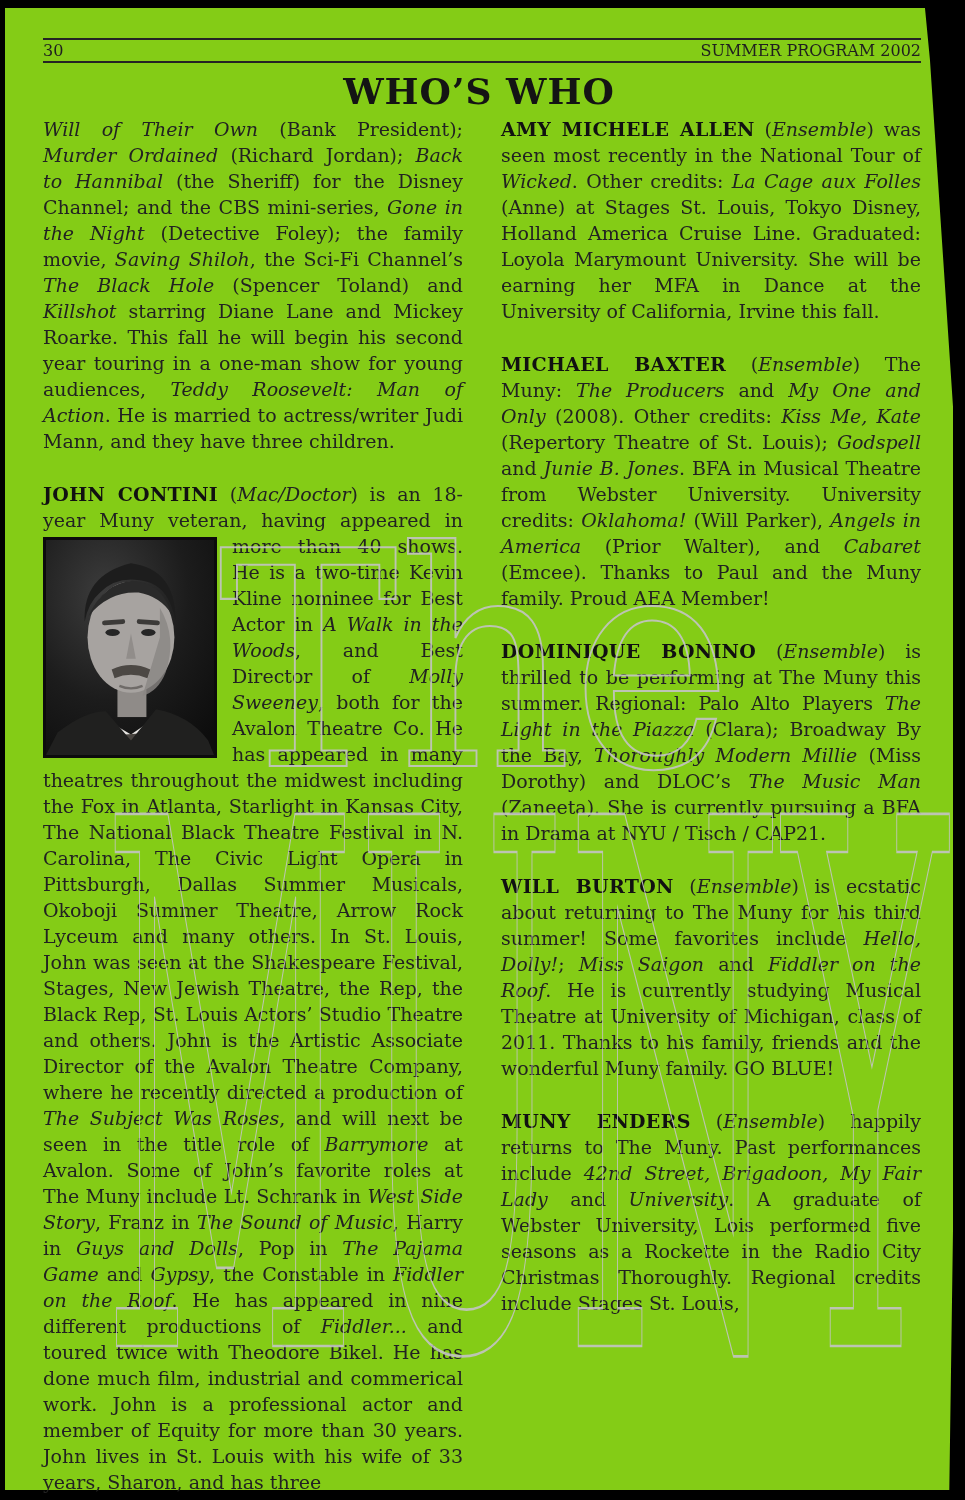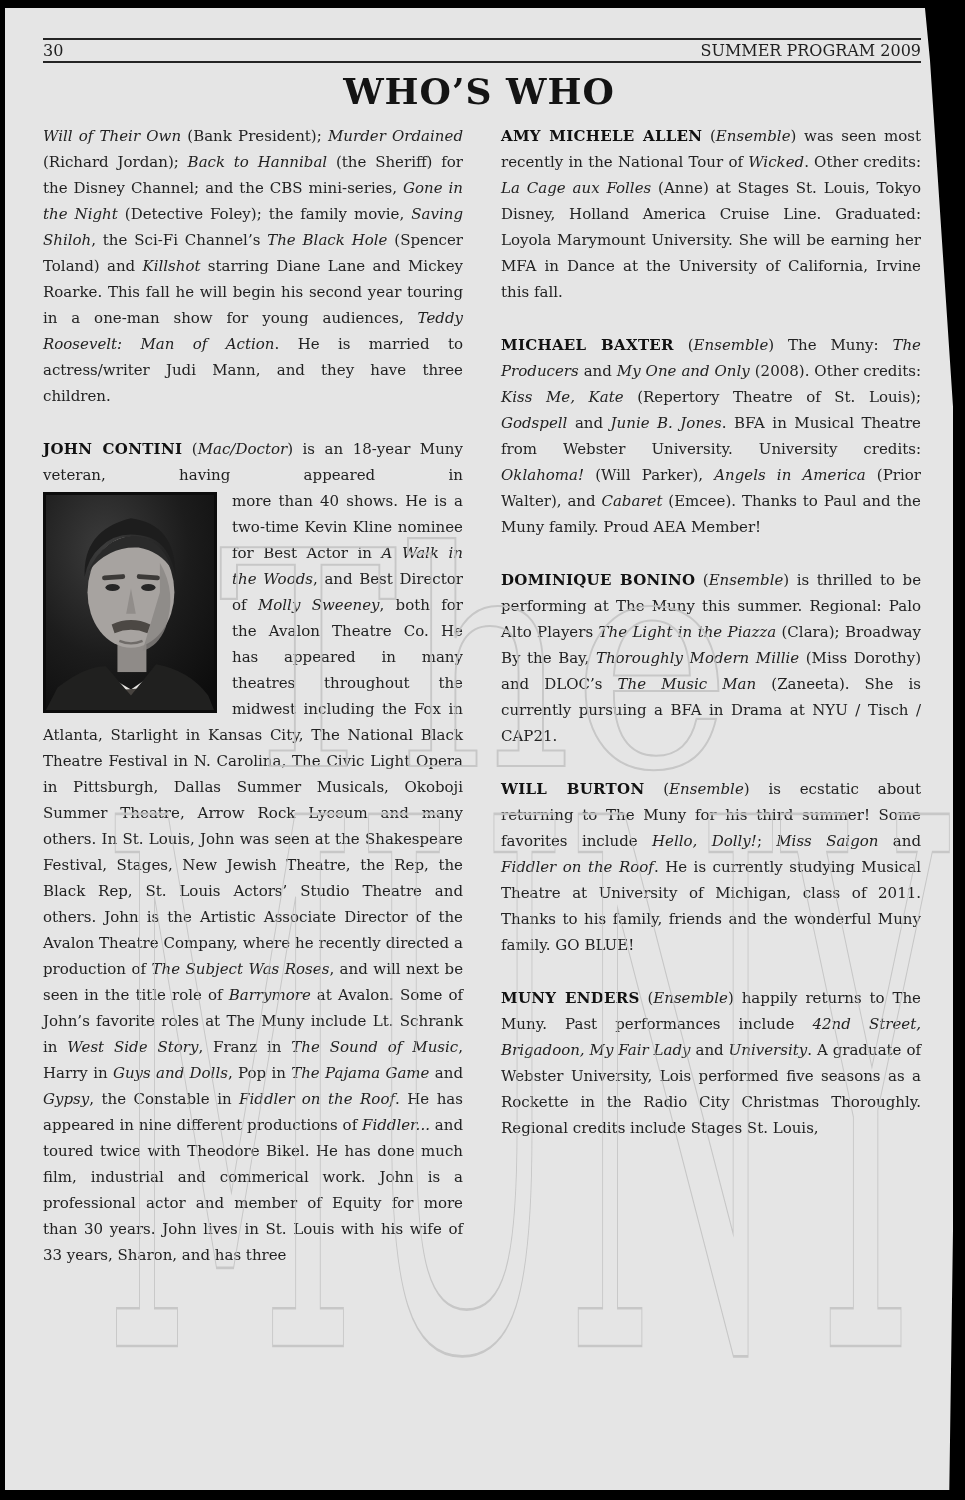--- a/index.html
+++ b/index.html
@@ -6,21 +6,21 @@
   body{
     width:965px;height:1500px;
     background:#000;
     position:relative;
     overflow:hidden;
     font-family:"DejaVu Serif", serif;
   }
   .page{
     position:absolute;
     left:5px;top:8px;right:12px;bottom:10px;
-    background:#e5e5e5;
+    background:#84cc16;
     color:#1f1f1f;
   }
   .scan-edge-right{
     position:absolute;right:0;top:0;width:48px;height:100%;
     background:#000;
     clip-path:polygon(15% 0%,100% 0%,100% 100%,67% 100%,87% 55%,81% 30%,27% 4%);
     z-index:6;
   }
   .header{
     position:absolute;left:38px;top:30px;width:878px;
@@ -38,22 +38,22 @@
     color:#141414;
     z-index:2;
   }
   .columns{
     position:absolute;left:38px;top:107px;width:878px;
     display:flex;gap:38px;
     z-index:2;
   }
   .col{width:420px;}
   p.bio{
-    margin:8px 0 27px 0;
-    font-size:15px;
+    margin:1px 0 27px 0;
+    font-size:19px;
     line-height:26px;
     text-align:justify;
     color:#222;
   }
   p.bio b{color:#111;letter-spacing:0.3px;}
   p.just-last{margin-bottom:0;text-align-last:justify;}
   p.no-top{margin-top:0;}
   .photo-float{
     float:left;
     width:174px;height:221px;
@@ -69,21 +69,21 @@
     z-index:4;pointer-events:none;opacity:0.9;
   }
 </style>
 </head>
 <body>
 
 <div class="page">
 
   <div class="header">
     <span>30</span>
-    <span>SUMMER PROGRAM 2009</span>
+    <span>SUMMER PROGRAM 2002</span>
   </div>
 
   <div class="title">WHO’S WHO</div>
 
   <div class="columns">
     <div class="col">
       <p class="bio"><i>Will of Their Own</i><span> (Bank President); </span><i>Murder Ordained</i><span> (Richard Jordan); </span><i>Back to Hannibal</i><span> (the Sheriff) for the Disney Channel; and the CBS mini-series, </span><i>Gone in the Night</i><span> (Detective Foley); the family movie, </span><i>Saving Shiloh</i><span>, the Sci-Fi Channel’s </span><i>The Black Hole</i><span> (Spencer Toland) and </span><i>Killshot</i><span> starring Diane Lane and Mickey Roarke. This fall he will begin his second year touring in a one-man show for young audiences, </span><i>Teddy Roosevelt: Man of Action</i><span>. He is married to actress/writer Judi Mann, and they have three children.</span></p>
       <p class="bio just-last"><b>JOHN CONTINI</b><span> (</span><i>Mac/Doctor</i><span>) is an 18-year Muny veteran, having appeared in</span></p>
       <p class="bio no-top"><span class="photo-float">
             <svg viewBox="0 0 174 221" preserveAspectRatio="none">

